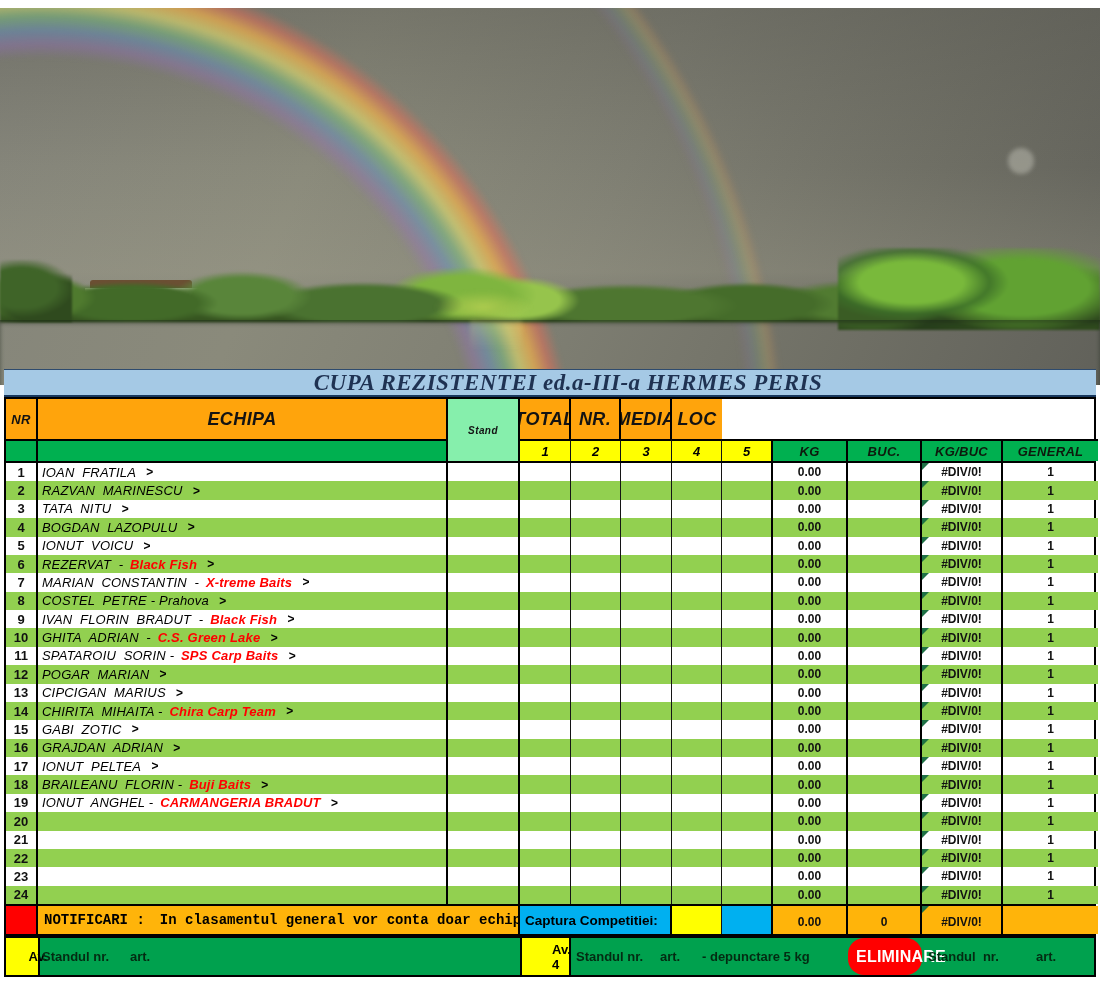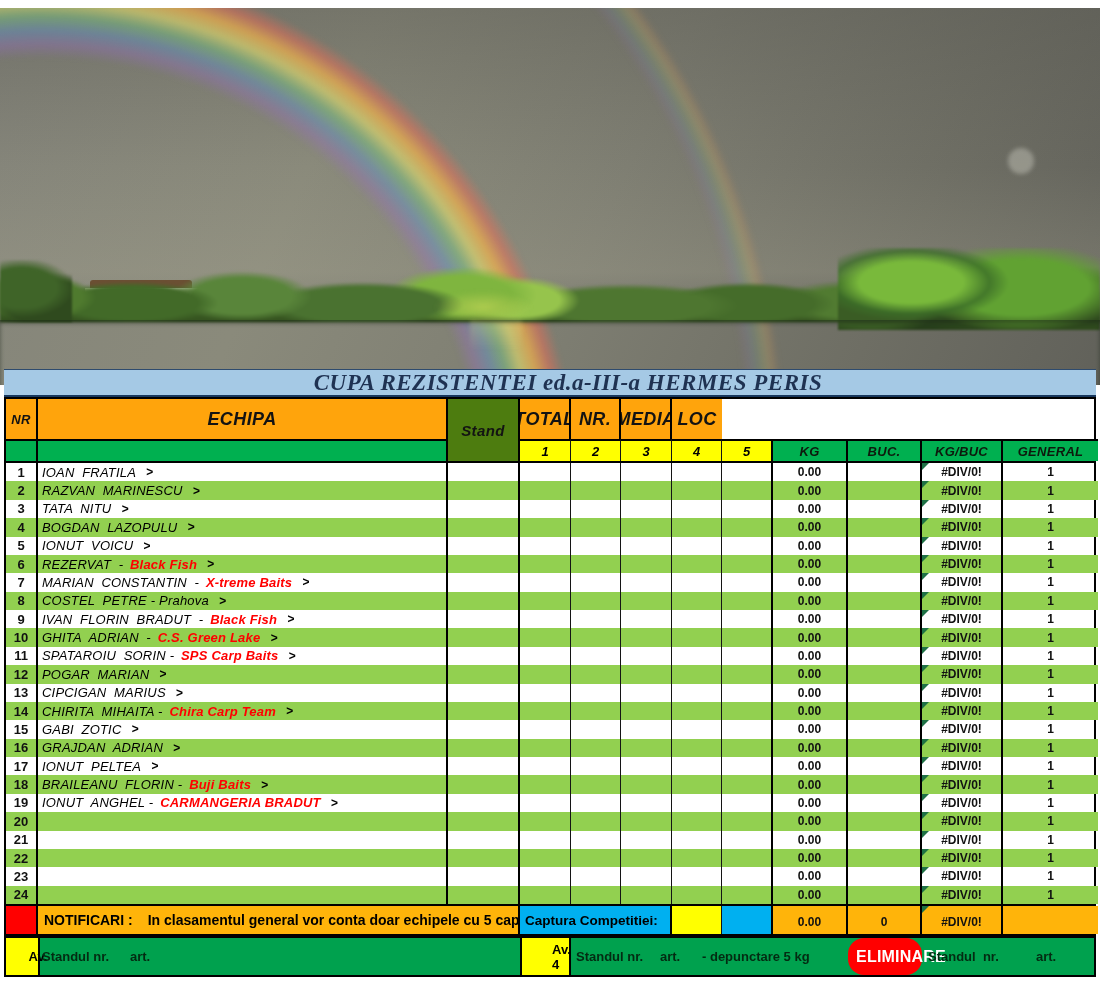--- a/index.html
+++ b/index.html
@@ -75,42 +75,42 @@
     font-family:"Liberation Serif","DejaVu Serif",serif;font-style:italic;font-weight:bold;
     font-size:23px;color:#1f3252;letter-spacing:.5px;}
   .grid{display:grid;grid-template-columns:32px 410px 72px 51px 50px 51px 50px 51px 75px 74px 81px 95px;}
   .cell{display:flex;align-items:center;justify-content:center;overflow:hidden;}
   .b{border-right:2px solid #000;}
   .t{border-right:1px solid #141414;}
 
   .head{height:66px;border:2px solid #000;grid-template-rows:40px 22px;}
   .hc{background:#ffa40c;font-weight:bold;font-style:italic;font-size:18px;color:#131313;letter-spacing:.4px;}
   .hc-nr{font-size:13px;}
-  .stand-hc{grid-row:1/3;grid-column:3;background:#4d7c0f;font-size:15px;}
+  .stand-hc{grid-row:1/3;grid-column:3;background:#86efac;font-size:10px;}
   .bf-hc{grid-column:4/9;white-space:pre;}
   .sub{border-top:2px solid #000;font-weight:bold;font-style:italic;}
   .sub-green{background:#00b050;color:#0d1a0d;font-size:13px;letter-spacing:.3px;}
   .sub-yellow{background:#ffff00;color:#000;font-size:13px;}
 
   .rows{border-left:2px solid #000;border-right:2px solid #000;background:#fff;}
   .row{height:18.375px;}
   .row:nth-child(even) .cell{background:#92d050;}
   .c-nr{font-weight:bold;font-size:13px;color:#111;}
   .c-name{justify-content:flex-start;padding-left:4px;}
   .tn{font-weight:normal;font-style:italic;font-size:13px;color:#000;white-space:pre;letter-spacing:.2px;}
   .ts{font-weight:bold;font-style:italic;font-size:13px;color:#ff0000;white-space:pre;letter-spacing:.2px;margin-left:3px;}
   .ta{font-weight:800;font-style:italic;font-size:12px;color:#000;margin-left:10px;}
   .c-total,.c-buc,.c-media,.c-loc{font-weight:bold;font-size:12px;color:#111;}
   .c-media{position:relative;}
   .tri{position:absolute;left:0;top:0;width:0;height:0;
     border-top:7px solid #1e7145;border-right:7px solid transparent;}
 
   .notif{height:32px;border:2px solid #000;border-top:2px solid #000;margin-top:0;}
   .nf-red{grid-column:1;background:#ff0000;}
-  .nf-orange{grid-column:2/4;background:#ffb40a;justify-content:flex-start;padding-left:6px;}
+  .nf-orange{grid-column:2/4;background:#ffb40a;justify-content:flex-start;padding-left:6px;font-family:Liberation Mono, monospace;}
   .nf-label{font-weight:bold;font-size:14px;color:#000;margin-right:15px;white-space:pre;}
   .nf-text{font-weight:bold;font-size:14px;color:#000;white-space:pre;}
   .nf-cyan{grid-column:4/7;background:#00b0f0;justify-content:flex-start;padding-left:5px;
     font-weight:bold;font-size:13.5px;color:#000;}
   .nf-yellow{grid-column:7;background:#ffff00;}
   .nf-cyan2{grid-column:8;background:#00b0f0;}
   .nf-val{background:#ffb40a;font-weight:bold;font-size:12px;color:#111;
     align-items:flex-end;padding-bottom:5px;}
   .nf-media{position:relative;}
 

